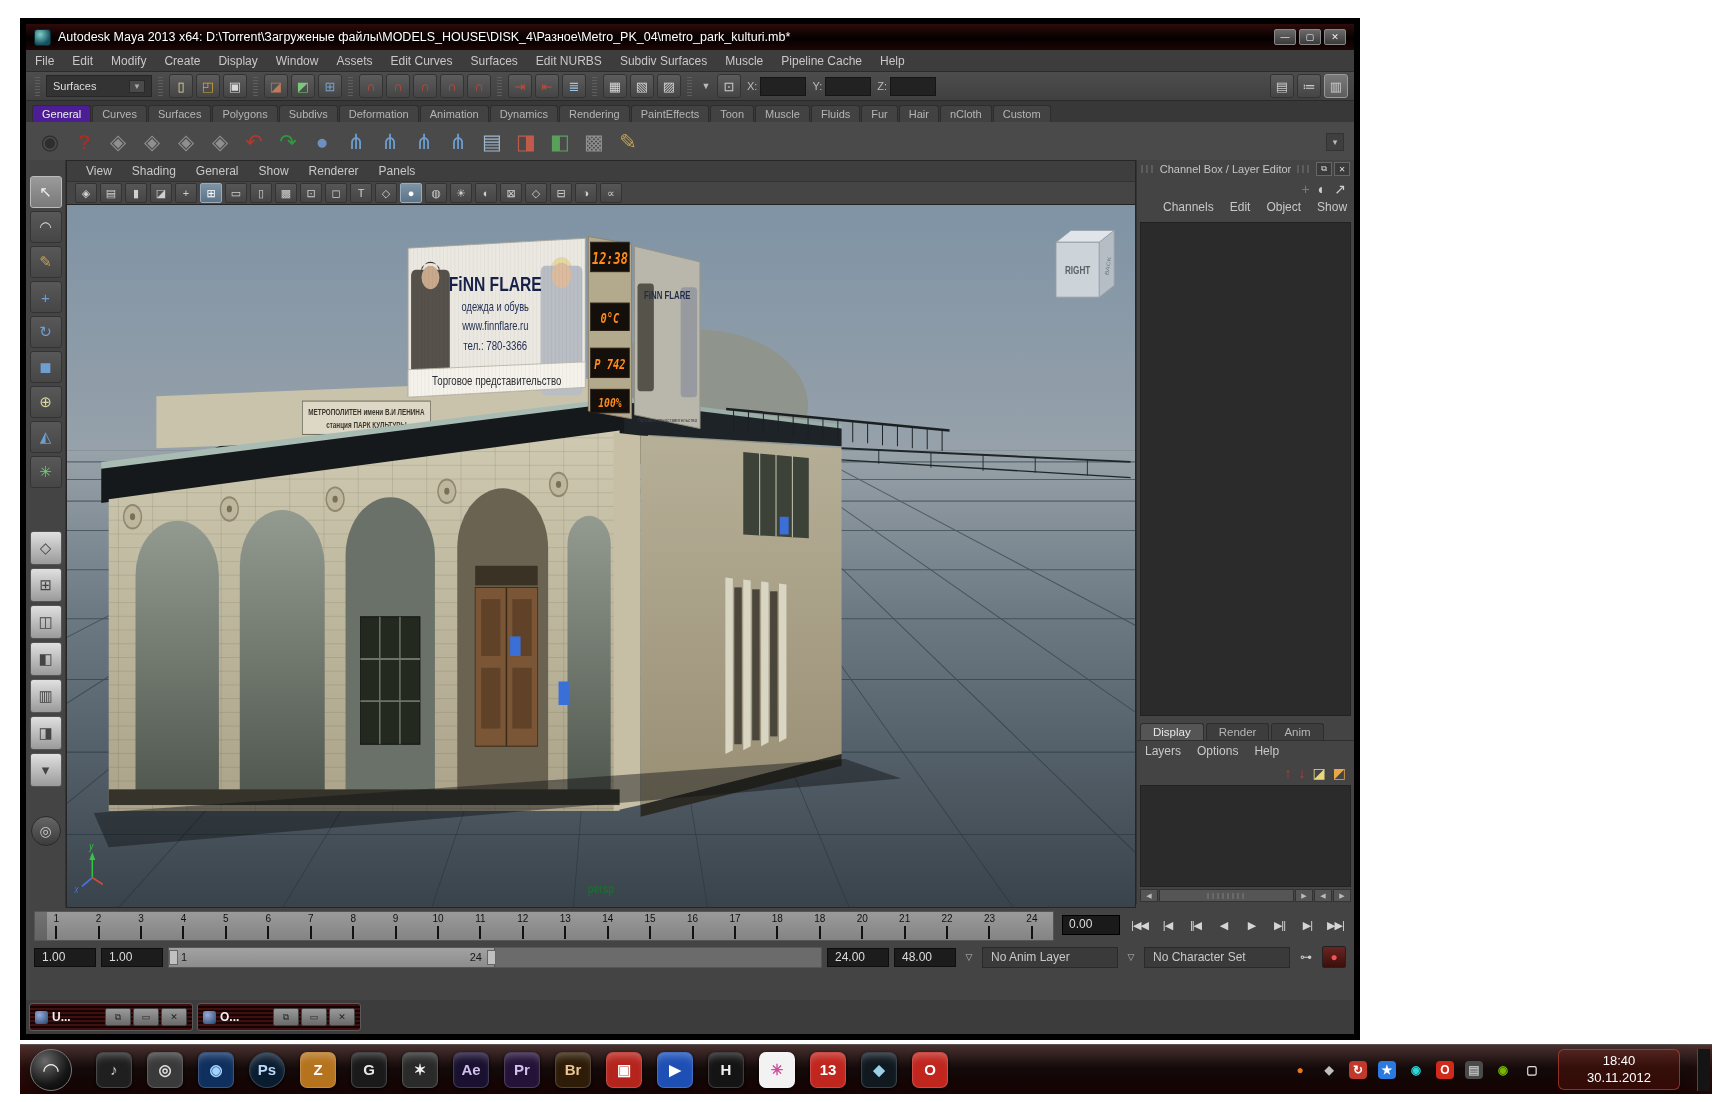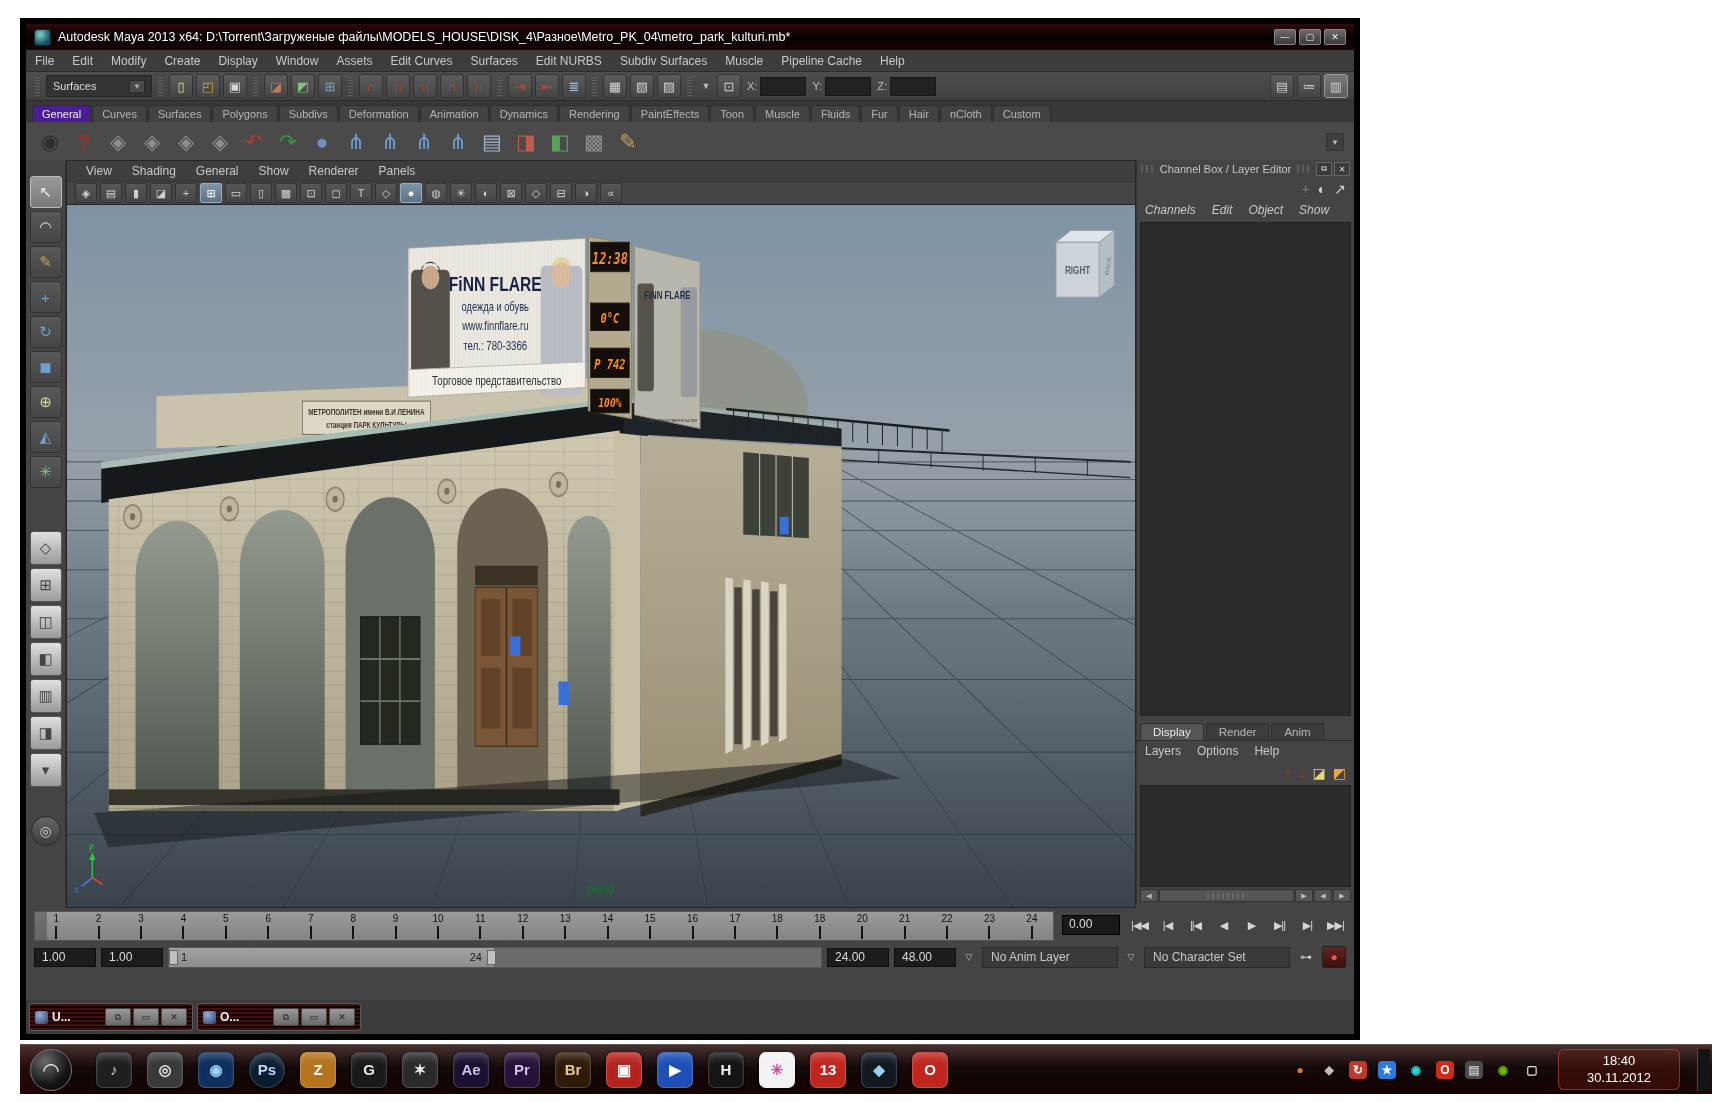--- a/index.html
+++ b/index.html
@@ -69,21 +69,21 @@
   
   .channelbox{position:absolute;right:0;top:0;bottom:4px;width:218px;background:#444;border-left:1px solid #333;
               display:flex;flex-direction:column;box-sizing:border-box;}
   .cb-header{height:18px;display:flex;align-items:center;gap:6px;padding:0 4px;}
   .cb-grip{flex:1;height:8px;background-image:repeating-linear-gradient(90deg,#5d5d5d 0 2px,transparent 2px 5px);}
   .cb-title{font-size:11px;color:#c5c5c5;white-space:nowrap;}
   .cb-btn{width:14px;height:12px;background:#3a3a3a;border:1px solid #666;color:#ddd;font-size:8px;
           display:flex;align-items:center;justify-content:center;}
   .cb-iconrow{height:22px;display:flex;justify-content:flex-end;gap:8px;padding:0 8px;align-items:center;}
   .cb-hicon{font-size:14px;}
-  .cb-menus{height:20px;display:flex;align-items:center;padding-left:0;font-style:italic;}
+  .cb-menus{height:20px;display:flex;padding-left:18px;}
   .cb-menu-item{padding:0 8px;font-size:12px;color:#c8c8c8;}
   .cb-well{height:492px;margin:2px 3px;background:#2b2b2b;border:1px solid #222;}
   .layer-tabs{height:22px;display:flex;align-items:flex-end;padding-left:3px;gap:2px;}
   .layer-tab{padding:2px 12px;font-size:11.5px;color:#b5b5b5;background:#3d3d3d;border:1px solid #2d2d2d;
              border-bottom:none;border-radius:3px 3px 0 0;}
   .layer-tab.active{background:#555;color:#e8e8e8;}
   .layer-menus{height:20px;display:flex;align-items:center;border-top:1px solid #2e2e2e;}
   .layer-iconrow{height:24px;display:flex;justify-content:flex-end;align-items:center;gap:7px;padding:0 8px;}
   .layer-icon{font-size:14px;}
   .layer-well{flex:1;margin:0 3px;background:#2b2b2b;border:1px solid #222;}

